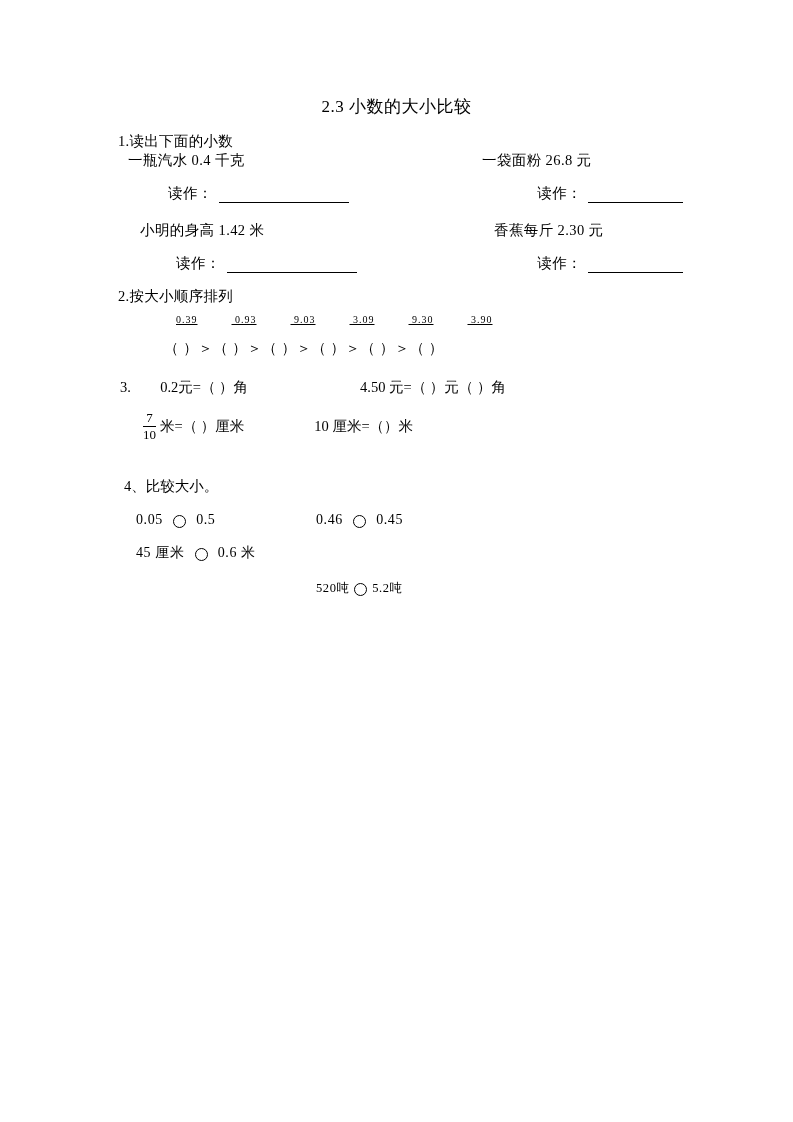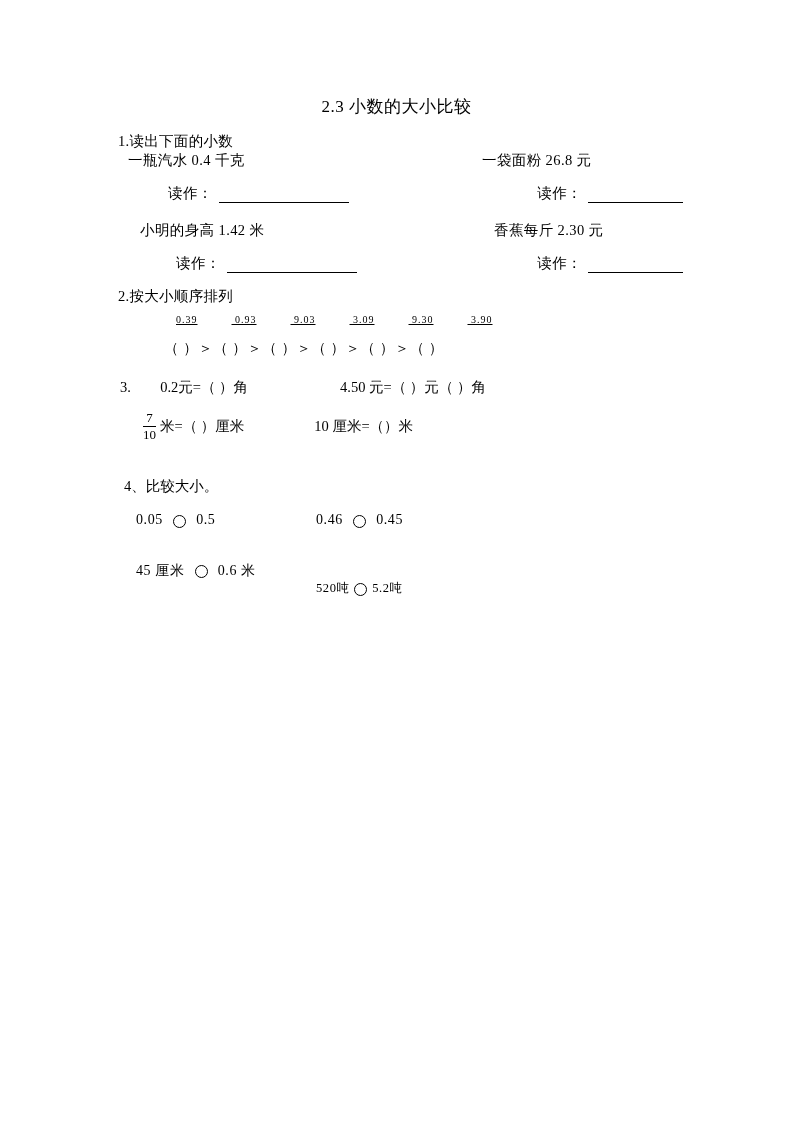--- a/index.html
+++ b/index.html
@@ -81,20 +81,21 @@
     padding-left: 46px;
     font-size: 14.5px;
     letter-spacing: 0.5px;
   }
 
   
   .q3-row {
     margin-top: 20px;
     font-size: 14.5px;
     display: flex;
+    gap: 20px;
   }
   .q3-a { padding-left: 2px; width: 220px; }
   .q3-b { }
 
   .frac-row {
     margin-top: 14px;
     font-size: 14.5px;
     display: flex;
     align-items: center;
     padding-left: 22px;
@@ -122,21 +123,20 @@
   .q4-label {
     margin-top: 36px;
     font-size: 14.5px;
     padding-left: 6px;
   }
   .cmp-row {
     display: flex;
     margin-top: 16px;
     font-size: 14px;
     padding-left: 18px;
-    align-items: center;
   }
   .cmp-cell-l { width: 180px; letter-spacing: 0.6px; }
   .cmp-cell-r { letter-spacing: 0.6px; }
   .circ {
     display: inline-block;
     width: 11px;
     height: 11px;
     border: 1px solid #000;
     border-radius: 50%;
     margin: 0 6px;

